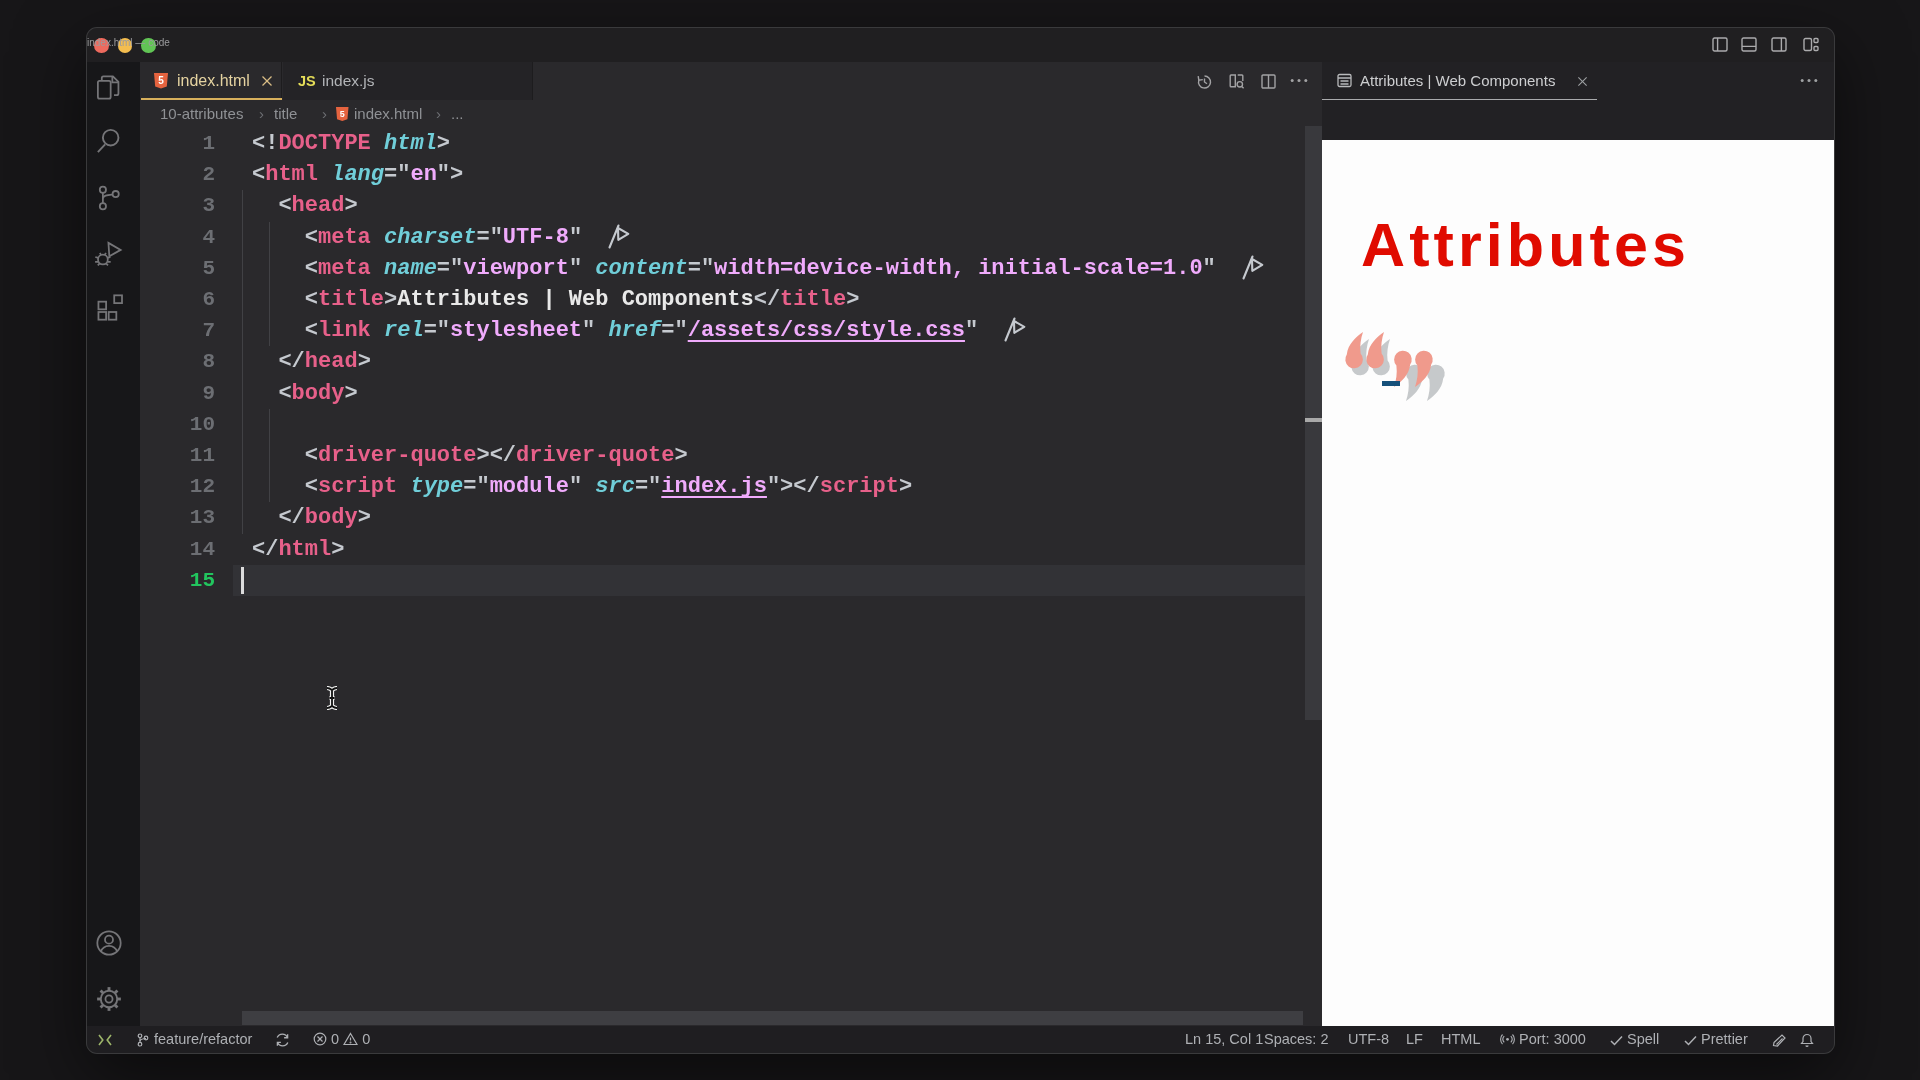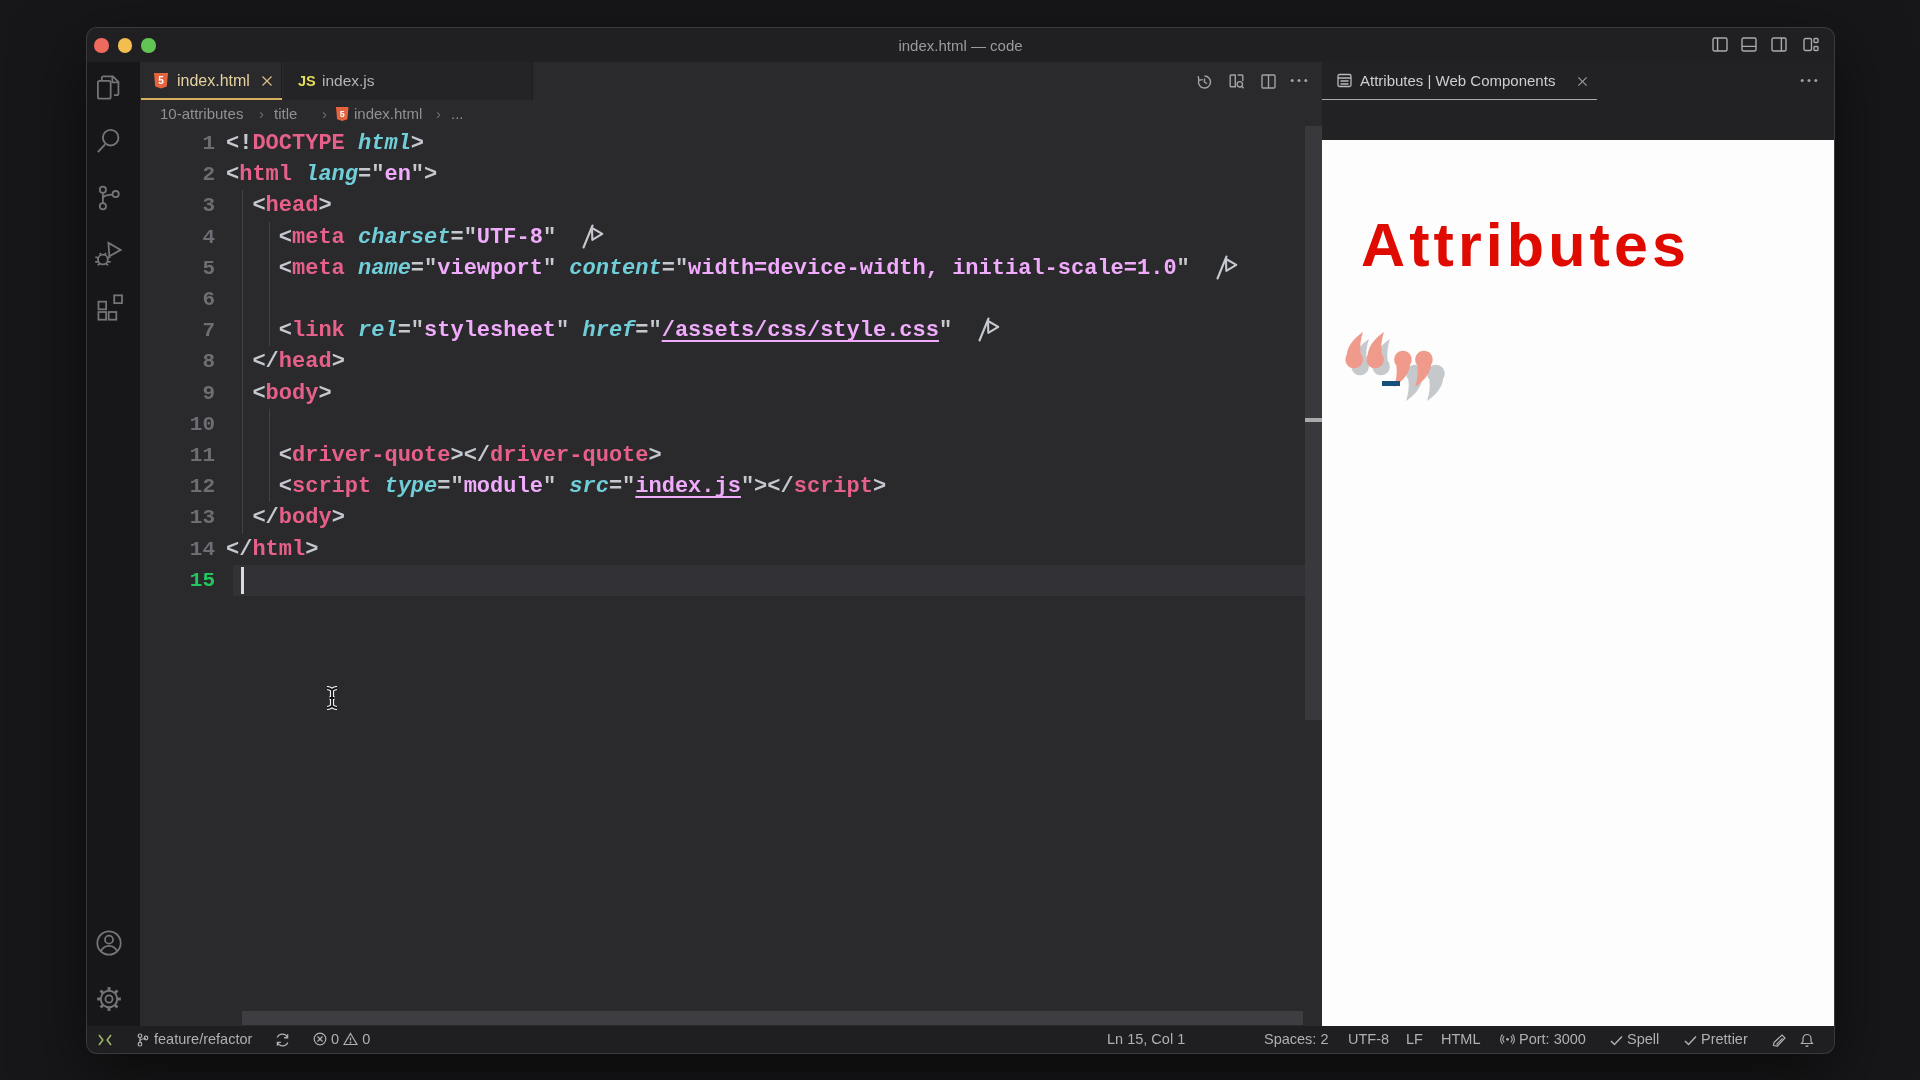--- a/index.html
+++ b/index.html
@@ -9,36 +9,36 @@
   .abs { position:absolute; }
   #win {
     position:absolute; left:87px; top:28px; width:1747px; height:1025px;
     background:#2a292c; border-radius:10px;
     box-shadow:0 0 0 1px #3a3a3c, 0 22px 70px rgba(0,0,0,.55);
     overflow:hidden;
   }
   
   #titlebar { position:absolute; left:0; top:0; width:100%; height:34px; background:#201f21; }
   .tl { position:absolute; top:10px; width:14.5px; height:14.5px; border-radius:50%; }
-  #title-text { position:absolute; top:9px; left:0; width:100%; text-align:center; color:#9b9b9d; font-size:15px; }
+  #title-text { position:absolute; top:9px; left:0; width:100%; color:#9b9b9d; font-size:10px; }
   
   #actbar { position:absolute; left:0; top:34px; width:53px; height:963.5px; background:#171719; }
   
   #editor { position:absolute; left:53px; top:34px; width:1182px; height:963.5px; background:#2a292c; }
   #tabstrip { position:absolute; left:0; top:0; width:100%; height:38px; background:#2a292c; }
   #tab1 { position:absolute; left:0; top:0; width:142px; height:38px; border-right:1px solid #1d1c1e; }
   #tab1line { position:absolute; left:1px; top:35.5px; width:141px; height:2.5px; background:#d8b05c; }
   #breadcrumb { position:absolute; left:0; top:38px; width:100%; height:28px;
                 color:#8f9195; font-size:15px; line-height:28px; }
   #breadcrumb span { position:absolute; top:0; }
   #code { position:absolute; left:0; top:66px; width:100%; height:846px;
           font-family:"Liberation Mono", monospace; font-size:22px; font-weight:600; }
   .ln { position:absolute; left:35px; width:40px; text-align:right; color:#6c6e73;
         line-height:31.2px; font-size:21px; height:31.2px; }
-  .cl { position:absolute; left:86px; white-space:pre; line-height:31.2px; height:31.2px; }
+  .cl { position:absolute; left:112px; white-space:pre; line-height:31.2px; height:31.2px; }
   .pk { color:#e7608a; }
   .cy { color:#70ced9; font-style:italic; }
   .yl { color:#f0abfc; }
   .gr { color:#c5c9cf; }
   .wh { color:#e9e9e9; }
   .ul { text-decoration:underline; text-decoration-thickness:2px; text-underline-offset:4px; }
   .guide { position:absolute; width:1px; background:#414145; }
   
   #rpanel { position:absolute; left:1235px; top:34px; width:512px; height:963.5px; background:#222124; }
   #rtabline { position:absolute; left:0; top:36.5px; width:275px; height:1.5px; background:#a9aaac; }
@@ -196,20 +196,21 @@
       <div class="cl" style="top:31.2px"><span class="gr">&lt;</span><span class="pk">html</span><span class="gr"> </span><span class="cy">lang</span><span class="gr">="</span><span class="yl">en</span><span class="gr">"&gt;</span></div>
       <div class="cl" style="top:62.4px"><span class="gr">  &lt;</span><span class="pk">head</span><span class="gr">&gt;</span></div>
       <div class="cl" style="top:93.6px"><span class="gr">    &lt;</span><span class="pk">meta</span><span class="gr"> </span><span class="cy">charset</span><span class="gr">="</span><span class="yl">UTF-8</span><span class="gr">" </span><svg width="26" height="26" viewBox="0 0 26 26" style="vertical-align:-6px;margin-left:11px" fill="none" stroke="#c5c9cf" stroke-width="2.1" stroke-linejoin="round" stroke-linecap="round">
             <path d="M3.5 24.5 L12.5 2.5"></path>
             <path d="M12 5 L22.3 10.8 L12.3 16.8 Z"></path>
           </svg></div>
       <div class="cl" style="top:124.8px"><span class="gr">    &lt;</span><span class="pk">meta</span><span class="gr"> </span><span class="cy">name</span><span class="gr">="</span><span class="yl">viewport</span><span class="gr">" </span><span class="cy">content</span><span class="gr">="</span><span class="yl">width=device-width, initial-scale=1.0</span><span class="gr">" </span><svg width="26" height="26" viewBox="0 0 26 26" style="vertical-align:-6px;margin-left:11px" fill="none" stroke="#c5c9cf" stroke-width="2.1" stroke-linejoin="round" stroke-linecap="round">
             <path d="M3.5 24.5 L12.5 2.5"></path>
             <path d="M12 5 L22.3 10.8 L12.3 16.8 Z"></path>
           </svg></div>
+      <div class="cl" style="top:156px"><span class="gr">    &lt;</span><span class="pk">title</span><span class="gr">&gt;</span><span class="wh">Attributes | Web Components</span><span class="gr">&lt;/</span><span class="pk">title</span><span class="gr">&gt;</span></div>
       <div class="cl" style="top:187.2px"><span class="gr">    &lt;</span><span class="pk">link</span><span class="gr"> </span><span class="cy">rel</span><span class="gr">="</span><span class="yl">stylesheet</span><span class="gr">" </span><span class="cy">href</span><span class="gr">="</span><span class="yl ul">/assets/css/style.css</span><span class="gr">" </span><svg width="26" height="26" viewBox="0 0 26 26" style="vertical-align:-6px;margin-left:11px" fill="none" stroke="#c5c9cf" stroke-width="2.1" stroke-linejoin="round" stroke-linecap="round">
             <path d="M3.5 24.5 L12.5 2.5"></path>
             <path d="M12 5 L22.3 10.8 L12.3 16.8 Z"></path>
           </svg></div>
       <div class="cl" style="top:218.4px"><span class="gr">  &lt;/</span><span class="pk">head</span><span class="gr">&gt;</span></div>
       <div class="cl" style="top:249.6px"><span class="gr">  &lt;</span><span class="pk">body</span><span class="gr">&gt;</span></div>
       <div class="cl" style="top:312px"><span class="gr">    &lt;</span><span class="pk">driver-quote</span><span class="gr">&gt;&lt;/</span><span class="pk">driver-quote</span><span class="gr">&gt;</span></div>
       <div class="cl" style="top:343.2px"><span class="gr">    &lt;</span><span class="pk">script</span><span class="gr"> </span><span class="cy">type</span><span class="gr">="</span><span class="yl">module</span><span class="gr">" </span><span class="cy">src</span><span class="gr">="</span><span class="yl ul">index.js</span><span class="gr">"&gt;&lt;/</span><span class="pk">script</span><span class="gr">&gt;</span></div>
       <div class="cl" style="top:374.4px"><span class="gr">  &lt;/</span><span class="pk">body</span><span class="gr">&gt;</span></div>
       <div class="cl" style="top:405.6px"><span class="gr">&lt;/</span><span class="pk">html</span><span class="gr">&gt;</span></div>
@@ -311,21 +312,21 @@
     </svg>
     <div class="it" style="left:226px"><svg width="14" height="14" viewBox="0 0 14 14" fill="none" stroke="#aeb0b4" stroke-width="1.2">
           <circle cx="7" cy="7" r="5.8"></circle>
           <line x1="4.5" y1="4.5" x2="9.5" y2="9.5"></line>
           <line x1="9.5" y1="4.5" x2="4.5" y2="9.5"></line>
         </svg> 0 <svg width="15" height="14" viewBox="0 0 15 14" fill="none" stroke="#aeb0b4" stroke-width="1.2">
           <path d="M7.5 1.5 L14 12.5 H1 Z"></path>
           <line x1="7.5" y1="5.5" x2="7.5" y2="8.5"></line>
           <circle cx="7.5" cy="10.5" r="0.4"></circle>
         </svg> 0</div>
-    <div class="it" style="left:1020px">Ln 15, Col 1</div>
+    <div class="it" style="left:1098px">Ln 15, Col 1</div>
     <div class="it" style="left:1177px">Spaces: 2</div>
     <div class="it" style="left:1261px">UTF-8</div>
     <div class="it" style="left:1319px">LF</div>
     <div class="it" style="left:1354px">HTML</div>
     <div class="it" style="left:1413px"><svg width="15" height="13" viewBox="0 0 15 13" fill="none" stroke="#aeb0b4" stroke-width="1.1">
           <path d="M4.2 3.2 a4.6 4.6 0 0 0 0 6.2 M2.5 1.5 a7 7 0 0 0 0 9.6 M10.8 3.2 a4.6 4.6 0 0 1 0 6.2 M12.5 1.5 a7 7 0 0 1 0 9.6"></path>
           <circle cx="7.5" cy="6.3" r="1.4" fill="#aeb0b4" stroke="none"></circle>
         </svg> Port: 3000</div>
     <div class="it" style="left:1523px"><svg width="13" height="11" viewBox="0 0 13 11" fill="none" stroke="#aeb0b4" stroke-width="1.5">
           <path d="M1 6 L4.5 9.5 L12 1.5"></path>

